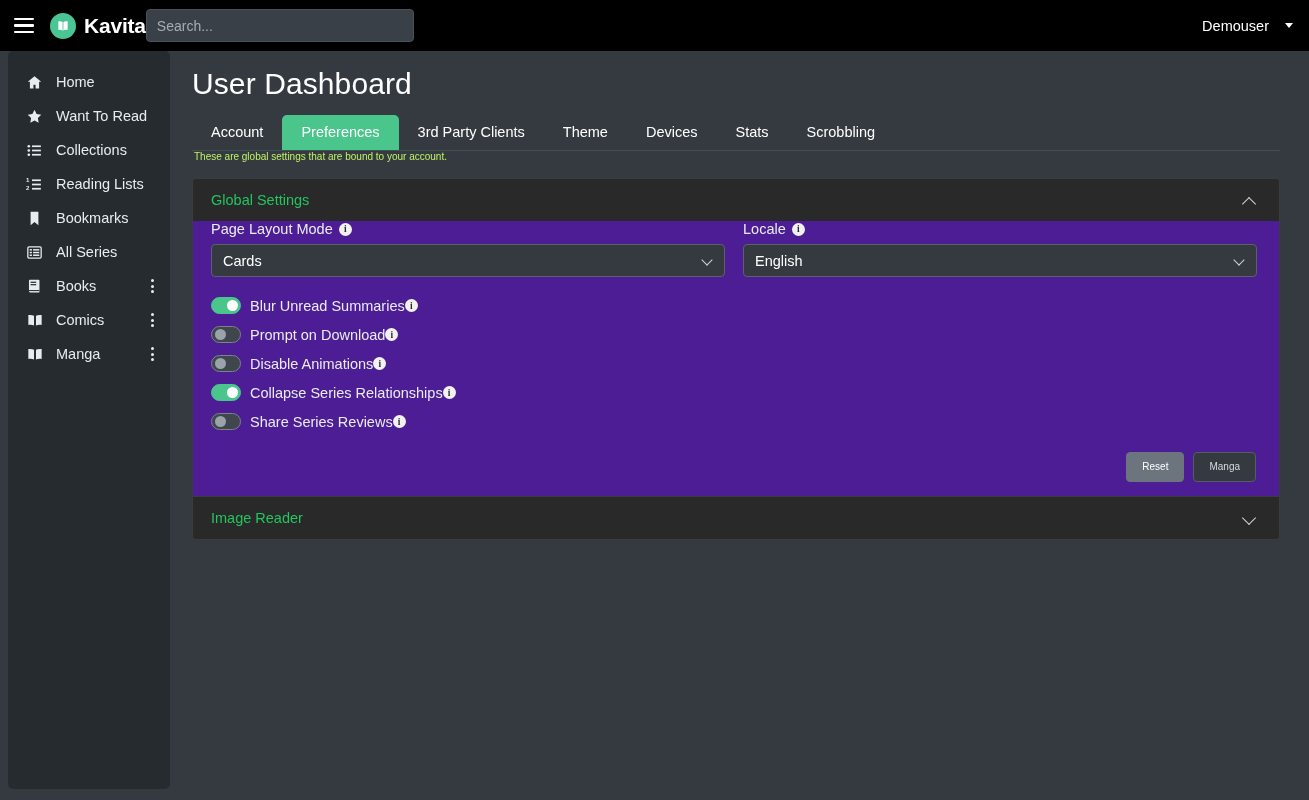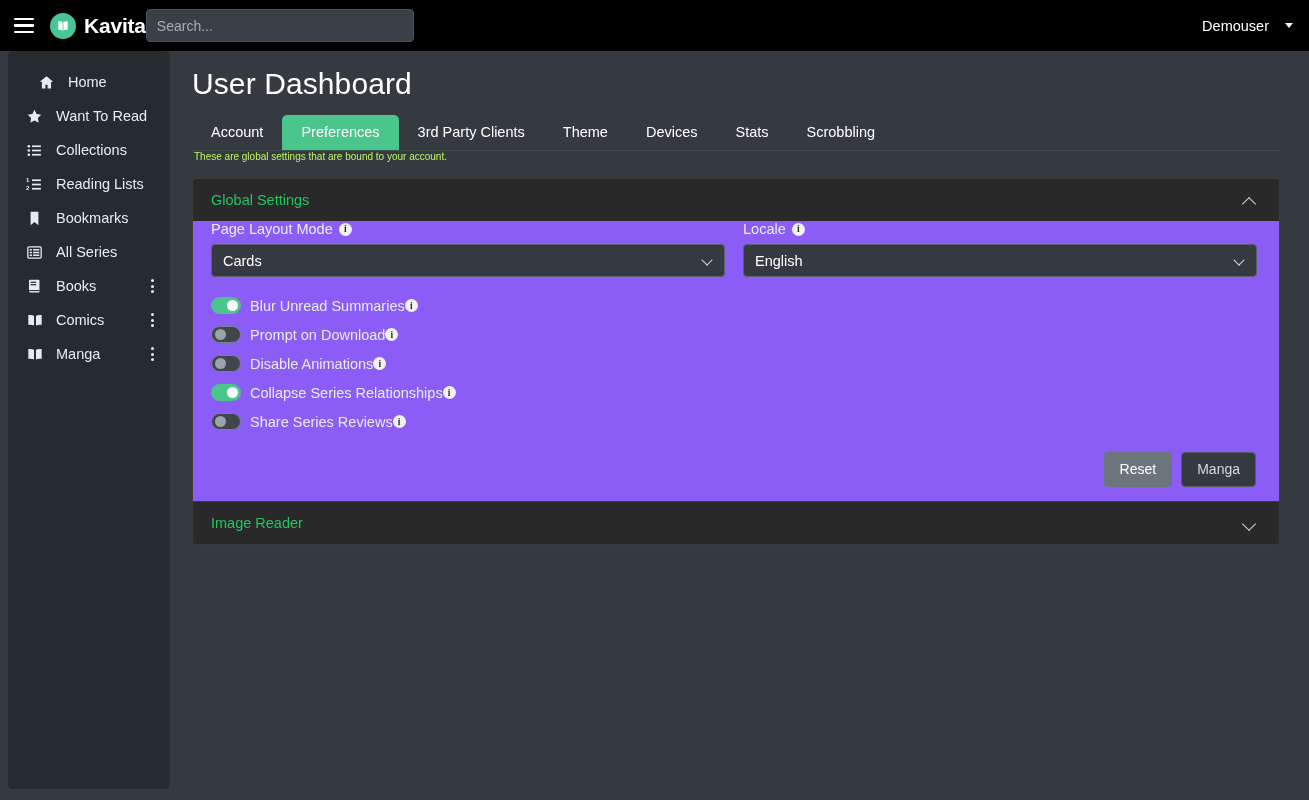--- a/index.html
+++ b/index.html
@@ -83,21 +83,21 @@
     width: 22px; min-width: 22px; height: 20px;
     display: flex; align-items: center; justify-content: flex-start;
     margin-right: 8px;
   }
   .side-item .si-label { white-space: nowrap; }
   .side-item .si-dots {
     margin-left: auto; display: flex; flex-direction: column;
     gap: 2.5px; align-items: center; padding: 4px 6px; cursor: pointer;
   }
   .side-item .si-dots i { display: block; width: 3px; height: 3px; border-radius: 50%; background: #e9ecef; }
-  .side-item:nth-child(1) { margin-top: 0; margin-left: 12px; }
+  .side-item:nth-child(1) { margin-top: 0; }
 
   
   #main {
     position: absolute; top: 51px; left: 170px;
     width: 1139px; height: 749px;
     padding: 16px 29px 0 22px;
     overflow: hidden;
   }
   #page-title {
     color: #ffffff; font-size: 30px; font-weight: normal;
@@ -142,21 +142,21 @@
   }
   .chev::before {
     content: ""; position: absolute; left: 1px; top: 0px;
     width: 9px; height: 9px;
     border-right: 1.7px solid #cfd4d8;
     border-bottom: 1.7px solid #cfd4d8;
     transform: rotate(45deg);
   }
   .chev.up::before { transform: rotate(-135deg); top: 3px; }
 
-  .acc-body { padding: 0px 22px 14px 18px; background: #8b5cf6; }
+  .acc-body { padding: 0px 22px 14px 18px; background: #4c1d95; }
 
   .field-row { display: flex; gap: 0px; margin-bottom: 6px; }
   .field-col { width: 520px; }
   .field-col + .field-col { margin-left: 18px; }
   .field-label {
     display: flex; align-items: center; gap: 6px;
     color: #e9ecef; font-size: 14.5px; margin-bottom: 7px;
   }
   .info-icon {
     width: 13px; height: 13px; border-radius: 50%;
@@ -202,21 +202,21 @@
   .toggle-label {
     display: flex; align-items: center; gap: 0;
     color: #e9ecef; font-size: 14.5px;
   }
 
   .btn-row {
     display: flex; justify-content: flex-end; gap: 9px;
     margin-top: 16px; padding-right: 1px;
   }
   .btn {
-    font-size: 14px; padding: 7px 15px; border-radius: 4px;
+    font-size: 10px; padding: 7px 15px; border-radius: 4px;
     cursor: pointer; font-family: "Liberation Sans", sans-serif;
     line-height: 1.35;
   }
   .btn-reset { background: #6c757d; color: #ffffff; border: 1px solid #6c757d; }
   .btn-save  { background: #343a40; color: #d6dade; border: 1px solid #555c63; }
 </style>
 </head>
 <body>
 
 <div id="topnav">

